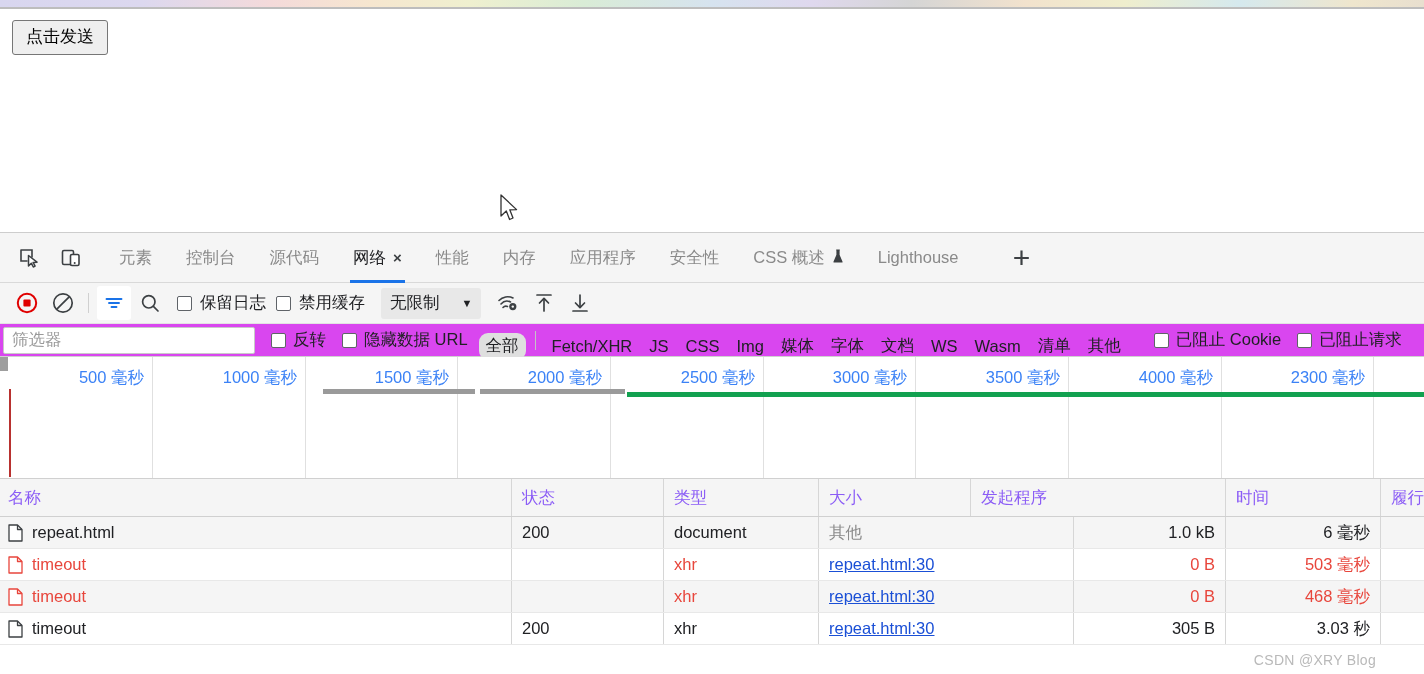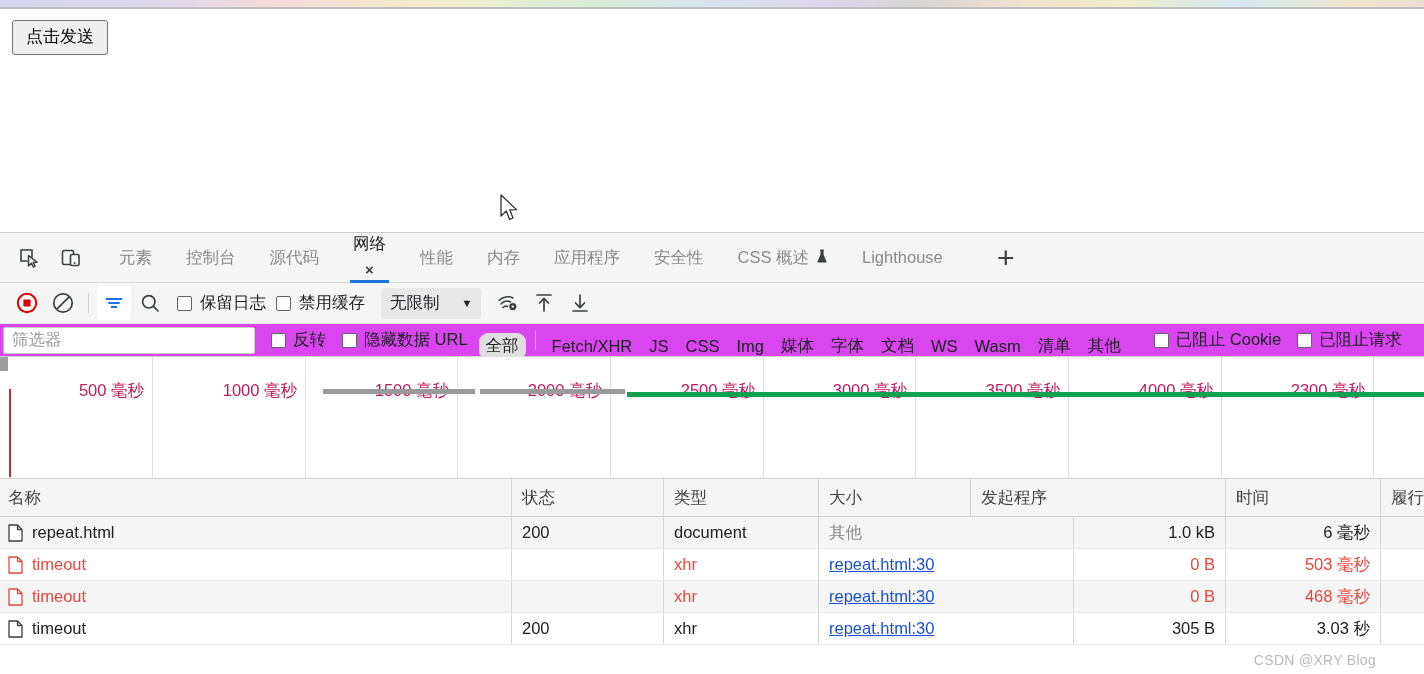--- a/index.html
+++ b/index.html
@@ -58,21 +58,21 @@
     display: flex; align-items: center; justify-content: center;
     border-radius: 3px;
   }
   .tb-icon-btn:first-child { margin-left: 12px; }
   .tabs { display: flex; align-items: center; height: 50px; margin-left: 14px; }
   .tab {
     position: relative; height: 50px; padding: 0 17px;
     display: flex; align-items: center; gap: 7px;
     font-size: 16.5px; color: #8a8a8a; white-space: nowrap;
   }
-  .tab.active { color: #202124; flex-direction: column; }
+  .tab.active { color: #202124; }
   .tab.active::after {
     content: ""; position: absolute; left: 14px; right: 14px; bottom: 0;
     height: 3px; background: #1a73e8;
   }
   .tab-close { font-size: 15px; color: #3c4043; font-weight: 600; line-height: 1; }
   .beaker { font-size: 14px; color: #3c4043; }
   .tab-plus {
     margin-left: 28px; width: 36px; height: 36px;
     display: flex; align-items: center; justify-content: center;
     font-size: 30px; color: #3c4043; font-weight: 300; line-height: 1;
@@ -142,37 +142,37 @@
   }
   #ov-scrollhandle {
     position: absolute; left: 0; top: 0; width: 8px; height: 14px;
     background: #9e9e9e;
   }
   .ruler-tick {
     position: absolute; top: 0; width: 1px; height: 122px;
     background: #e0e0e0;
   }
   .ruler-label {
-    position: absolute; top: 23px; font-size: 16.5px; color: #be185d;
+    position: absolute; top: 10px; font-size: 16.5px; color: #3b82f6;
     transform: translateX(-100%); padding-right: 8px; white-space: nowrap;
   }
   #redline {
     position: absolute; left: 9px; top: 32px; width: 2px; height: 88px;
     background: #b8312f;
   }
   .ov-bar { position: absolute; height: 5px; }
   #ov-green {
     position: absolute; height: 5px; background: #12a150;
   }
 
   
   #table { position: relative; width: 100%; }
   .trow { display: flex; width: 100%; height: 32px; align-items: stretch; }
   .th {
-    background: #f5f5f5; font-size: 16.5px; color: #404040;
+    background: #f5f5f5; font-size: 16.5px; color: #8b5cf6;
     display: flex; align-items: center; padding-left: 10px;
     border-right: 1px solid #d6d6d6;
   }
   #thead { height: 38px; border-bottom: 1px solid #d0d0d0; }
   .td {
     font-size: 16.5px; color: #202124;
     display: flex; align-items: center; padding: 0 10px;
     border-right: 1px solid #d6d6d6;
     overflow: hidden; white-space: nowrap;
   }

